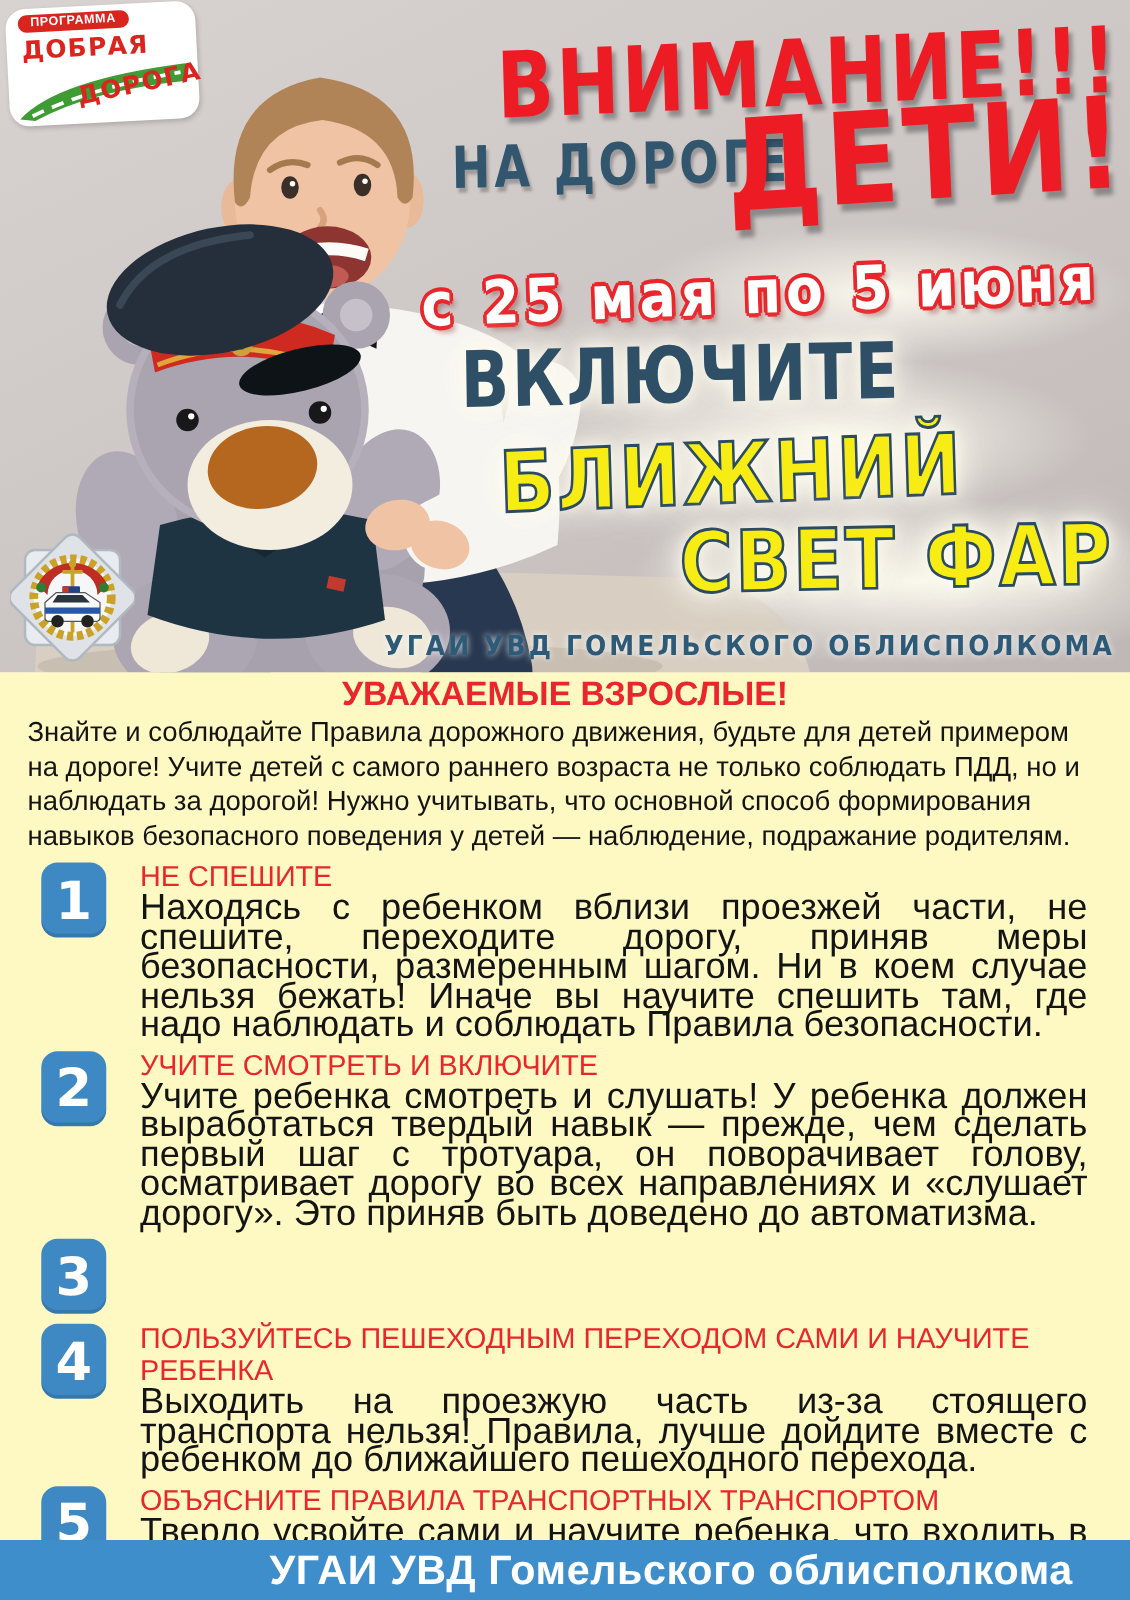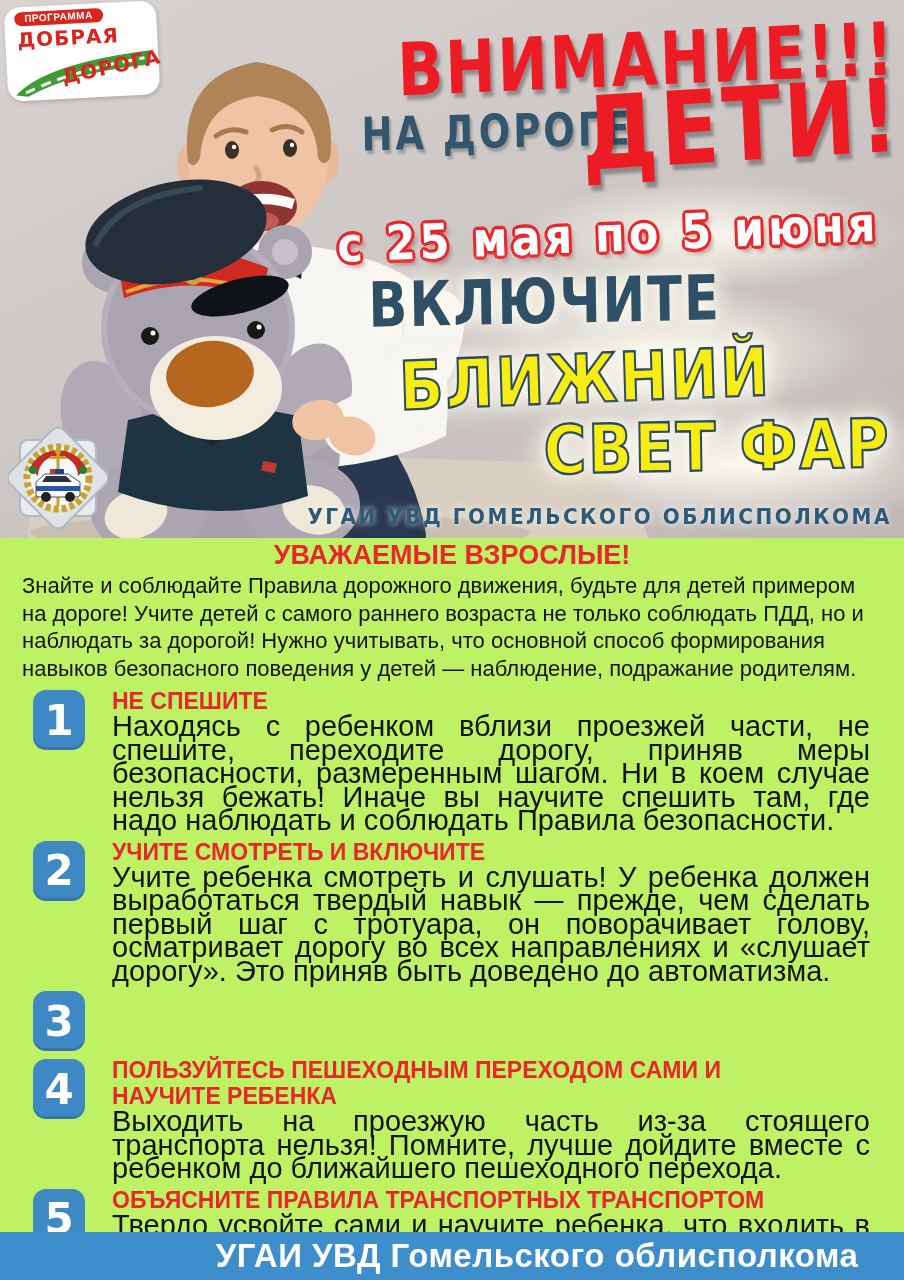--- a/index.html
+++ b/index.html
@@ -54,29 +54,29 @@
   .logo-ribbon { position:absolute; left:10px; top:5px; background:#d9251d; color:#fff;
     font-size:10px; font-weight:bold; letter-spacing:.5px; padding:1px 10px 2px; border-radius:9px; }
   .logo-dobraya { position:absolute; left:12px; top:21px; color:#d9251d; font-size:20px;
     font-weight:800; letter-spacing:1px; font-family:"DejaVu Sans",sans-serif; }
   .logo-swoosh { position:absolute; left:4px; top:46px; }
   .logo-doroga { position:absolute; left:54px; top:52px; color:#d9251d; font-size:20px;
     font-weight:800; letter-spacing:1px; transform:rotate(-9deg); font-family:"DejaVu Sans",sans-serif; }
   .emblem { position:absolute; left:8px; top:422px; }
   
   .content { position:absolute; left:0; top:538px; width:904px; height:694px;
-    background:#bef264; padding:2px 20px 0; overflow:hidden; }
+    background:#fef9c3; padding:2px 20px 0; overflow:hidden; }
   .content h2 { text-align:center; color:#e8262b; font-size:27px; font-weight:bold; line-height:30px; }
   .intro { text-align:left; color:#141414; font-size:22px; line-height:27.5px; margin:2px 2px 6px; }
   .item { display:grid; grid-template-columns:79px 1fr; margin:0 0 6px 13px; align-items:start; }
   .num { width:52px; height:60px; border-radius:13px; background:#3e89c4;
     color:#fff; font-size:42px; font-weight:bold; font-family:"DejaVu Sans",sans-serif;
     display:flex; align-items:center; justify-content:center;
     box-shadow:inset 0 -3px 0 rgba(0,0,0,.12); margin-top:2px; }
-  .item h3 { color:#e8262b; font-size:23px; line-height:26px; font-weight:bold; max-width:712px; margin-bottom:1px; }
+  .item h3 { color:#e8262b; font-size:23px; line-height:26px; font-weight:normal; max-width:712px; margin-bottom:1px; }
   .item p { color:#141414; font-size:29px; line-height:23.5px; text-align:justify; max-width:758px; }
   
   .footer { position:absolute; left:0; top:1232px; width:904px; height:48px;
     background:#3e8ecb; display:flex; align-items:center; }
   .footer div { width:100%; text-align:center; padding-left:170px; color:#fff;
     font-size:33px; font-weight:bold; letter-spacing:.5px; }
 </style>
 </head>
 <body>
 
@@ -209,21 +209,21 @@
     </div>
     <div class="item">
       <div class="num">3</div>
       <div>
         </div>
     </div>
     <div class="item">
       <div class="num">4</div>
       <div>
           <h3>ПОЛЬЗУЙТЕСЬ ПЕШЕХОДНЫМ ПЕРЕХОДОМ САМИ И НАУЧИТЕ РЕБЕНКА</h3>
-        <p>Выходить на проезжую часть из-за стоящего транспорта нельзя! Помните, лучше дойдите вместе с ребенком до ближайшего пешеходного перехода.</p>
+        <p>Выходить на проезжую часть из-за стоящего транспорта нельзя! Правила, лучше дойдите вместе с ребенком до ближайшего пешеходного перехода.</p>
         </div>
     </div>
     <div class="item">
       <div class="num">5</div>
       <div>
           <h3>ОБЪЯСНИТЕ ПРАВИЛА ТРАНСПОРТНЫХ ТРАНСПОРТОМ</h3>
         <p>Твердо усвойте сами и научите ребенка, что входить в любой вид транспорта и выходить из него можно только тогда, когда он стоит (остановился). Объясните ребенку, что нельзя запрыгивать или выпрыгивать на ходу.</p>
         </div>
     </div>
   </div>

